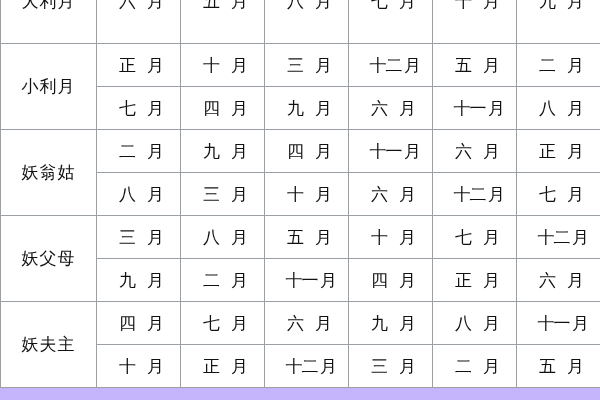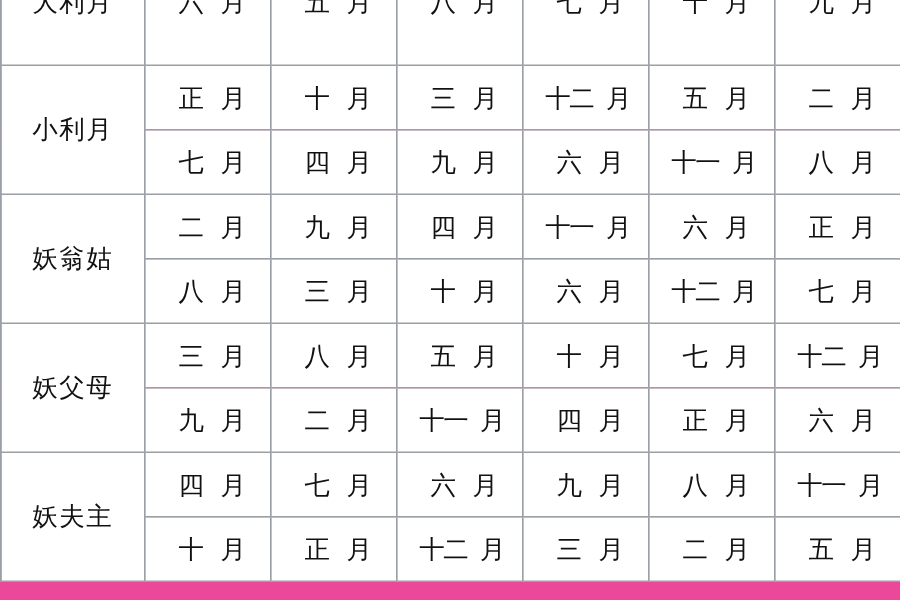--- a/index.html
+++ b/index.html
@@ -10,21 +10,21 @@
   body {
     width: 600px;
     height: 400px;
     overflow: hidden;
     font-family: "DejaVu Sans", "Liberation Sans", sans-serif;
   }
   .sheet {
     width: 600px;
     height: 400px;
     position: relative;
-    background: #ec4899;
+    background: #c4b5fd;
   }
   table.almanac {
     border-collapse: collapse;
     table-layout: fixed;
     width: 600px;
     position: absolute;
     left: 0;
     top: -42px;
   }
   table.almanac td {
@@ -53,20 +53,21 @@
     white-space: nowrap;
   }
   .cell-inner .num {
     display: inline-block;
     min-width: 34px;
     text-align: center;
   }
   .cell-inner .num.wide {
     min-width: 44px;
     letter-spacing: -1px;
+    text-align: right;
   }
   .cell-inner .unit {
     display: inline-block;
     min-width: 22px;
     text-align: center;
   }
   .labelcell {
     height: 84px;
   }
   .label-inner {

